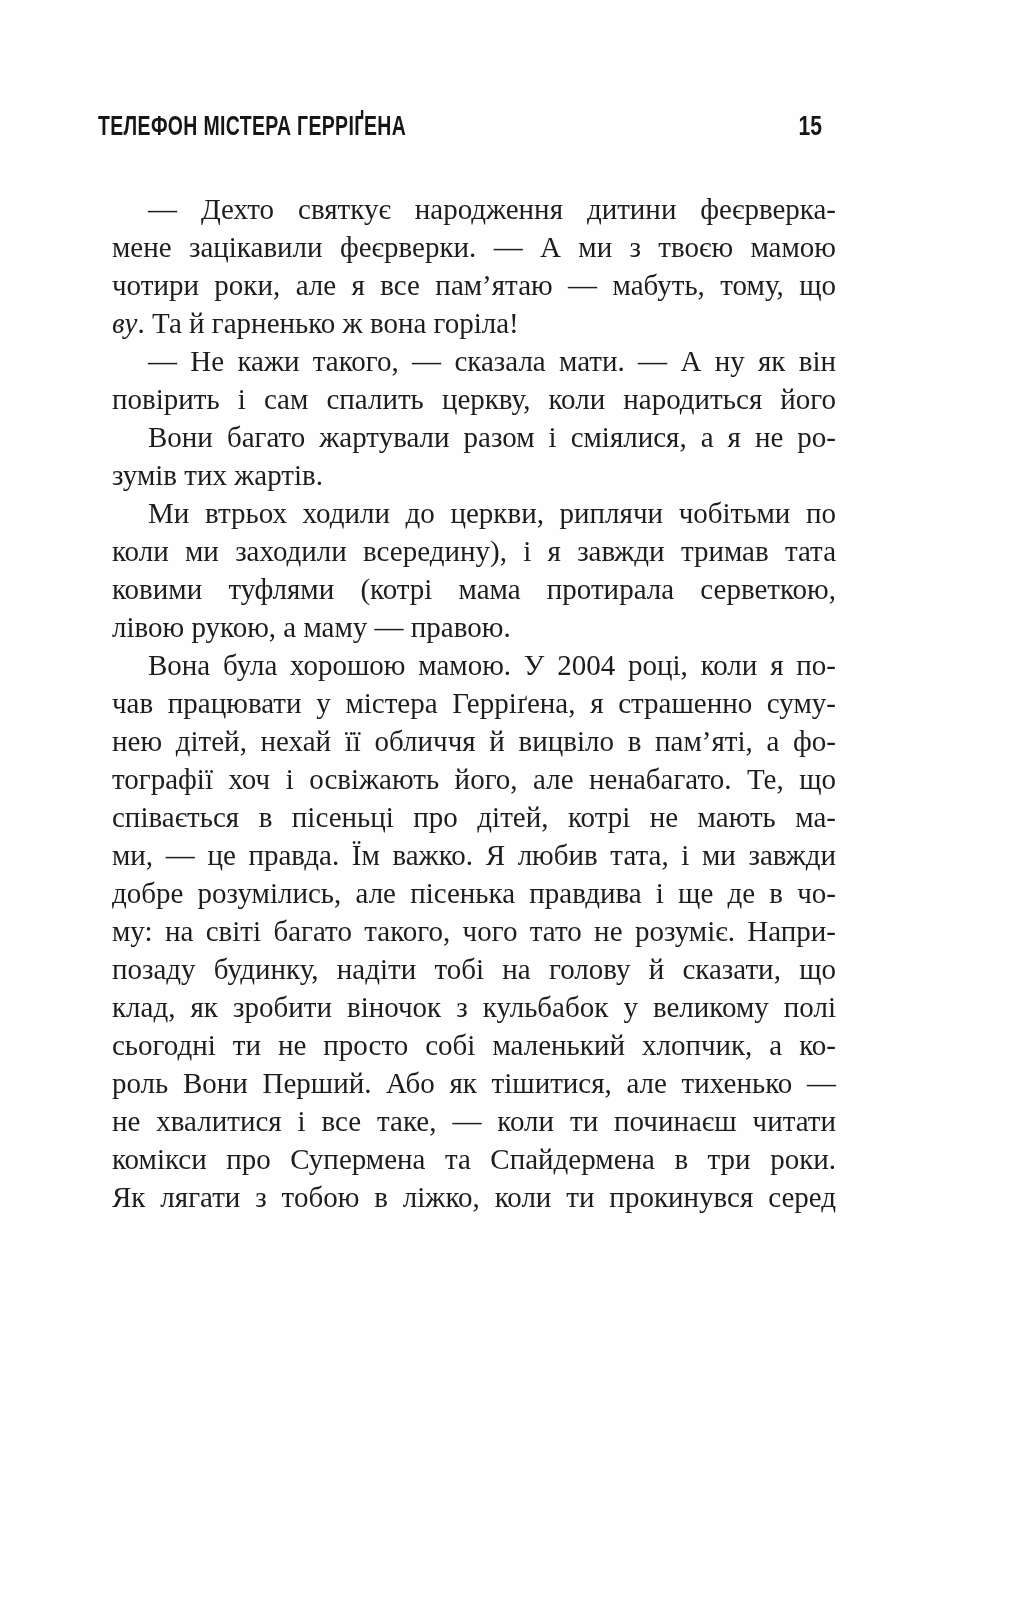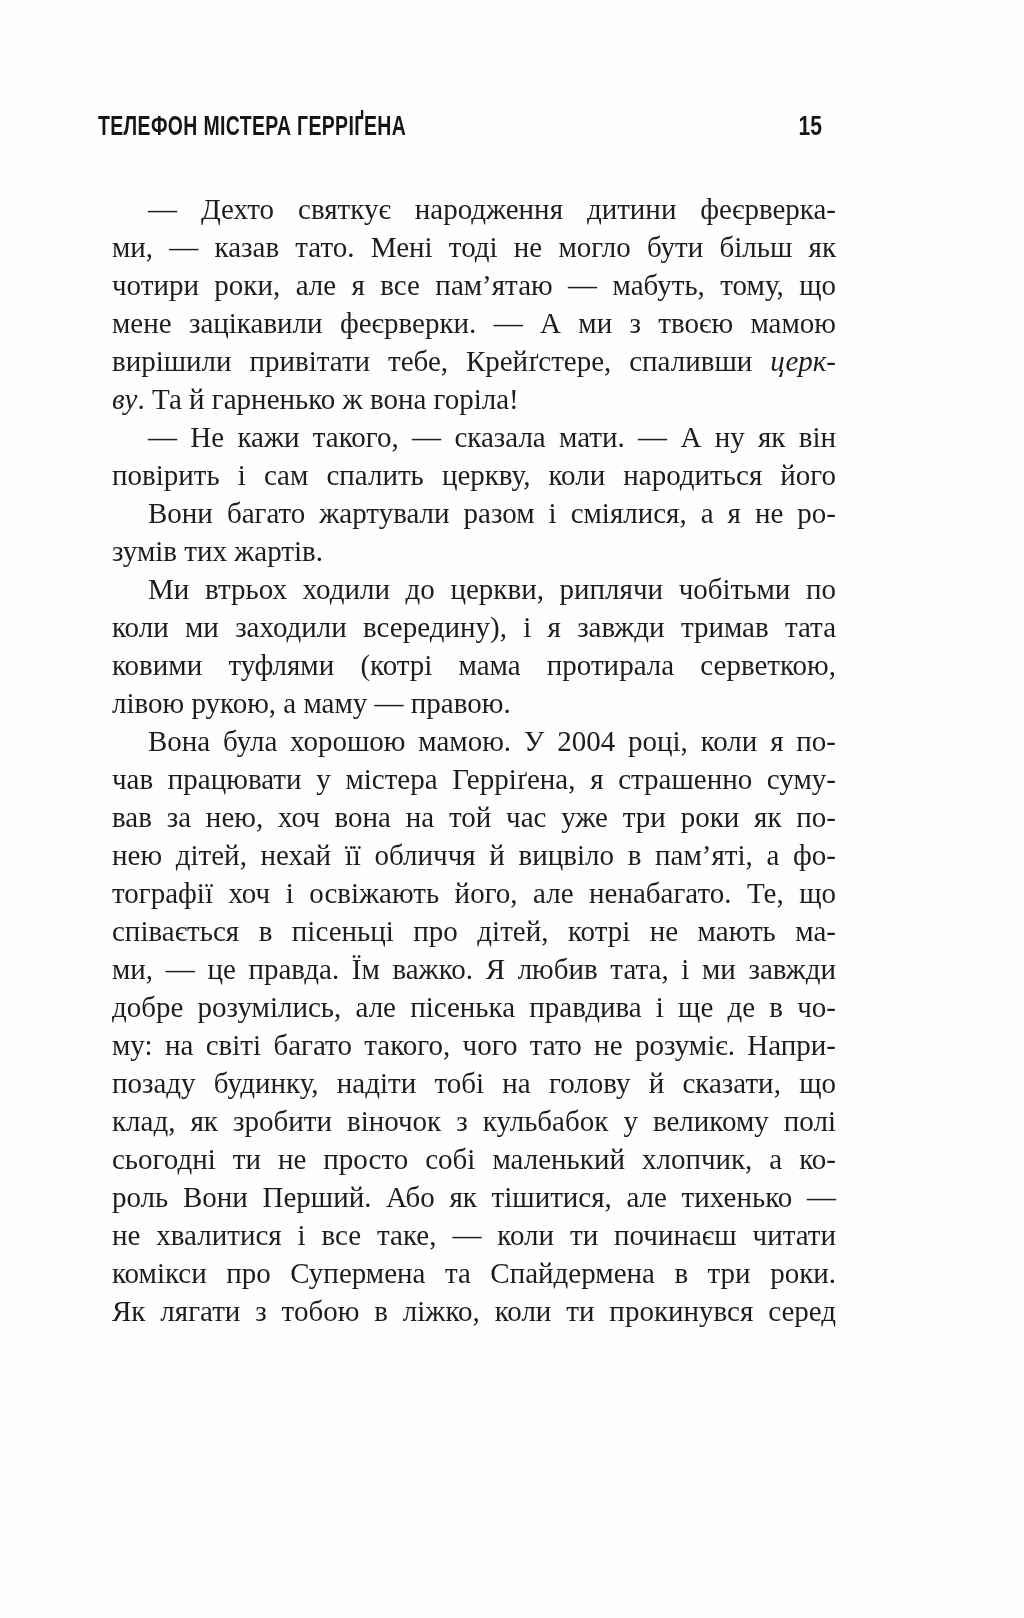--- a/index.html
+++ b/index.html
@@ -66,36 +66,33 @@
 </head>
 <body>
 
 <div class="page">
   <div class="page-header">
     <span class="running-title">ТЕЛЕФОН МІСТЕРА ГЕРРІҐЕНА</span>
     <span class="page-number">15</span>
   </div>
   <div class="page-text">
       <div class="line indent just"><span>— Дехто святкує народження дитини феєрверка-</span></div>
-      <div class="line just"><span>ми, — казав тато. Мені тоді не могло бути більш як</span></div>
+      <div class="line just"><span>мене зацікавили феєрверки. — А ми з твоєю мамою</span></div>
       <div class="line just"><span>чотири роки, але я все пам’ятаю — мабуть, тому, що</span></div>
-      <div class="line just"><span>мене зацікавили феєрверки. — А ми з твоєю мамою</span></div>
-      <div class="line just"><span>вирішили привітати тебе, Крейґстере, спаливши </span><span class="it">церк-</span></div>
       <div class="line"><span class="it">ву</span><span>. Та й гарненько ж вона горіла!</span></div>
       <div class="line indent just"><span>— Не кажи такого, — сказала мати. — А ну як він</span></div>
       <div class="line just"><span>повірить і сам спалить церкву, коли народиться його</span></div>
       <div class="line indent just"><span>Вони багато жартували разом і сміялися, а я не ро-</span></div>
       <div class="line"><span>зумів тих жартів.</span></div>
       <div class="line indent just"><span>Ми втрьох ходили до церкви, риплячи чобітьми по</span></div>
       <div class="line just"><span>коли ми заходили всередину), і я завжди тримав тата</span></div>
       <div class="line just"><span>ковими туфлями (котрі мама протирала серветкою,</span></div>
       <div class="line"><span>лівою рукою, а маму — правою.</span></div>
       <div class="line indent just"><span>Вона була хорошою мамою. У 2004 році, коли я по-</span></div>
       <div class="line just"><span>чав працювати у містера Герріґена, я страшенно суму-</span></div>
-      <div class="line just"><span>вав за нею, хоч вона на той час уже три роки як по-</span></div>
       <div class="line just"><span>нею дітей, нехай її обличчя й вицвіло в пам’яті, а фо-</span></div>
       <div class="line just"><span>тографії хоч і освіжають його, але ненабагато. Те, що</span></div>
       <div class="line just"><span>співається в пісеньці про дітей, котрі не мають ма-</span></div>
       <div class="line just"><span>ми, — це правда. Їм важко. Я любив тата, і ми завжди</span></div>
       <div class="line just"><span>добре розумілись, але пісенька правдива і ще де в чо-</span></div>
       <div class="line just"><span>му: на світі багато такого, чого тато не розуміє. Напри-</span></div>
       <div class="line just"><span>позаду будинку, надіти тобі на голову й сказати, що</span></div>
       <div class="line just"><span>клад, як зробити віночок з кульбабок у великому полі</span></div>
       <div class="line just"><span>сьогодні ти не просто собі маленький хлопчик, а ко-</span></div>
       <div class="line just"><span>роль Вони Перший. Або як тішитися, але тихенько —</span></div>

